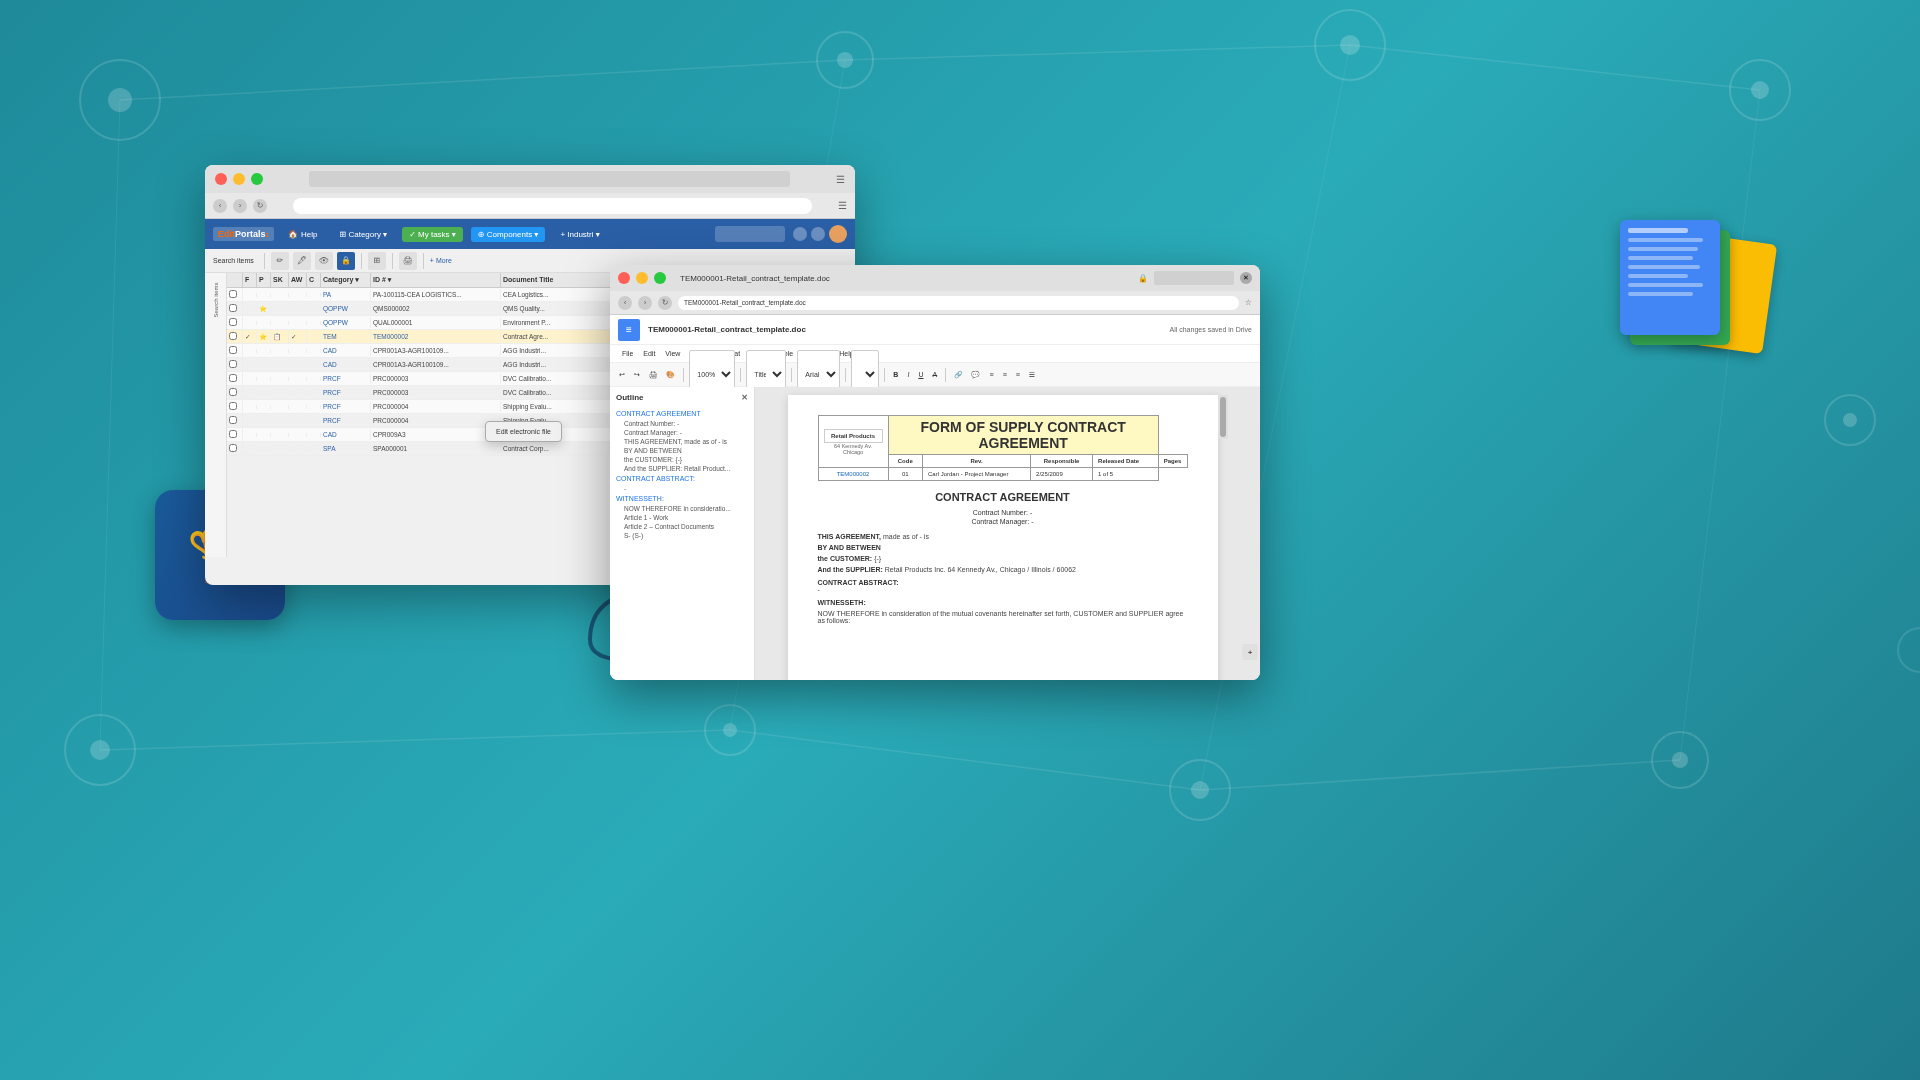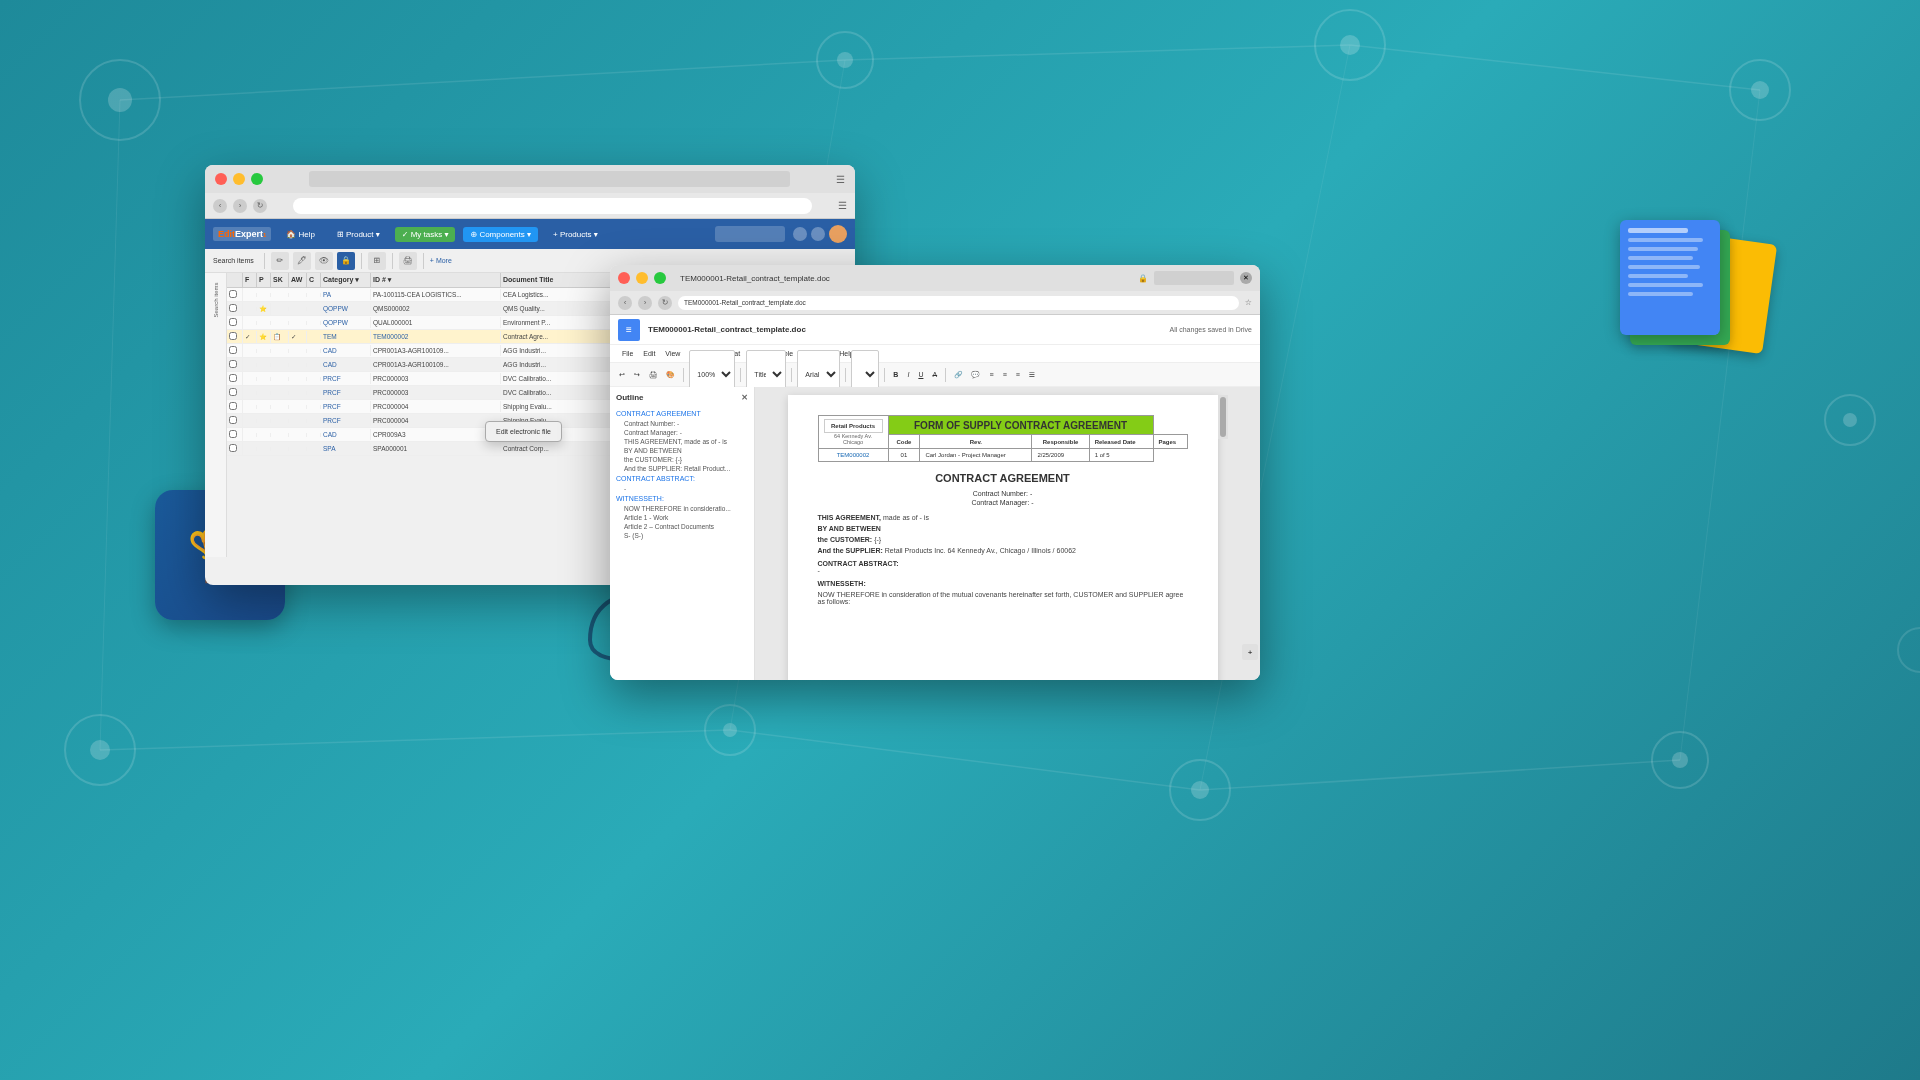--- a/index.html
+++ b/index.html
@@ -603,27 +603,27 @@
   <div class="se-browser-bar">
     <div class="se-nav-btn">‹</div>
     <div class="se-nav-btn">›</div>
     <div class="se-nav-btn">↻</div>
     <div class="se-url-bar"></div>
     <div style="font-size:10px; color:#666;">☰</div>
   </div>
 
   <div class="se-navbar">
     <div class="se-logo">
-      <span style="color:#ff6600;">Edit</span><span style="color:white;">Expert</span><span style="color:#ff6600; font-size:6px;">1</span>
+      <span style="color:#ff6600;">Edit</span><span style="color:white;">Portals</span><span style="color:#ff6600; font-size:6px;">1</span>
     </div>
     <div class="se-nav-item">🏠 Help</div>
-    <div class="se-nav-item">⊞ Product ▾</div>
+    <div class="se-nav-item">⊞ Category ▾</div>
     <div class="se-nav-item se-nav-green">✓ My tasks ▾</div>
     <div class="se-nav-item se-nav-blue">⊕ Components ▾</div>
-    <div class="se-nav-item">+ Products ▾</div>
+    <div class="se-nav-item">+ Industri ▾</div>
     <div class="se-search-bar"></div>
     <div class="se-user-icons">
       <div class="se-icon-circle"></div>
       <div class="se-icon-circle"></div>
       <div style="width:18px;height:18px;border-radius:50%;background:#e8a060;"></div>
     </div>
   </div>
 
 
   <div class="se-toolbar">
@@ -900,21 +900,21 @@
     <div class="gdocs-doc-area">
       <div class="gdocs-page">
 
         <table class="page-header-table">
           <tbody>
               <tr>
             <td rowspan="2" style="width:70px; text-align:center; font-size:6px;">
               <div style="border:1px solid #ccc; padding:3px; font-weight:bold; font-size:6px;">Retail Products</div>
               <div style="font-size:5.5px; color:#666;">64 Kennedy Av. Chicago</div>
             </td>
-            <td colspan="4" style="text-align:center; font-weight:bold; font-size:10px; background:#84cc16;margin-top:13px;">FORM OF SUPPLY CONTRACT AGREEMENT</td>
+            <td colspan="4" style="text-align:center; font-weight:bold; font-size:14px; background:#fef9c3;margin-top:13px;">FORM OF SUPPLY CONTRACT AGREEMENT</td>
           </tr>
           <tr>
             <td style="text-align:center; font-size:6px; font-weight:bold;">Code</td>
             <td style="text-align:center; font-size:6px; font-weight:bold;">Rev.</td>
             <td style="text-align:center; font-size:6px; font-weight:bold;">Responsible</td>
             <td style="font-size:6px; font-weight:bold;">Released Date</td>
             <td style="font-size:6px; font-weight:bold;">Pages</td>
           </tr>
           <tr>
             <td style="font-size:6px; color:#1a6ab5; text-align:center;">TEM000002</td>

